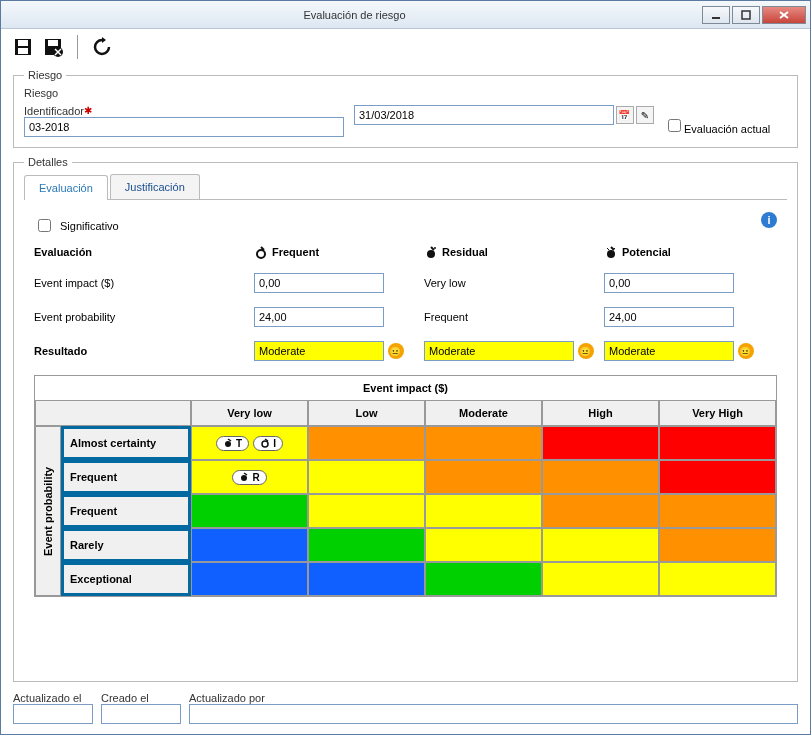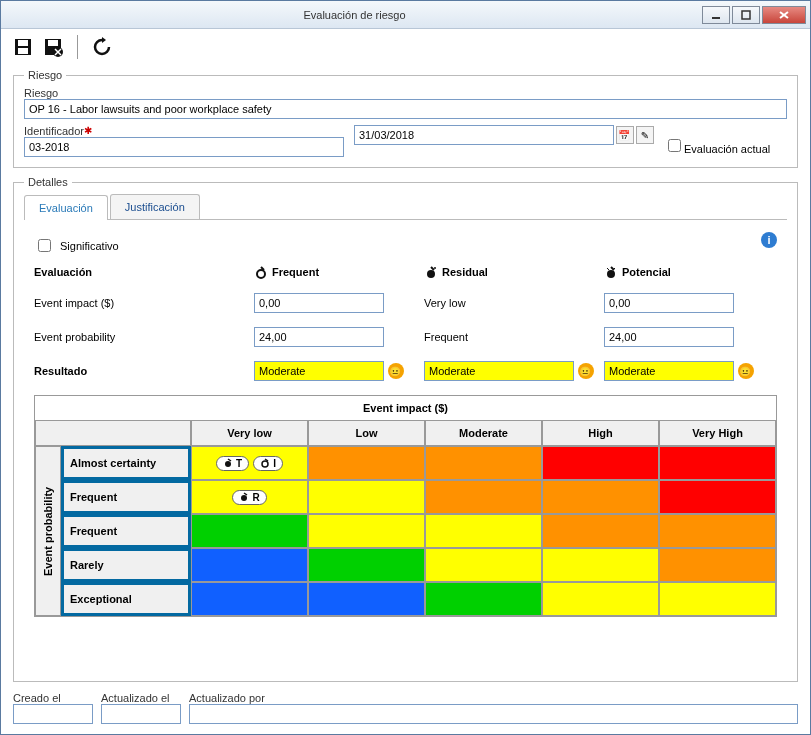--- a/index.html
+++ b/index.html
@@ -210,21 +210,20 @@
       <svg width="20" height="20" viewBox="0 0 20 20">
           <path d="M10 3 a7 7 0 1 0 7 7" fill="none" stroke="#111" stroke-width="2.5"></path>
           <polygon points="10,0 10,6 14,3" fill="#111"></polygon>
         </svg>
     </div>
   </div>
 
   <fieldset>
     <legend>Riesgo</legend>
     <div class="field-label">Riesgo</div>
-    <input class="input" value="OP 16 - Labor lawsuits and poor workplace safety" style="">
     <div class="riesgo-grid">
       <div>
         <div class="field-label"><span>Identificador</span><span class="req">✱</span></div>
         <input class="input" value="03-2018" style="">
       </div>
       <div>
         <div style="display:flex;align-items:center;">
           <input class="input" style="flex: 1 1 0%;" value="31/03/2018">
           <div class="calbtn">📅</div>
           <div class="calbtn">✎</div>
@@ -365,25 +364,25 @@
             <div class="hm-cell c-green"></div>
             <div class="hm-cell c-yellow"></div>
             <div class="hm-cell c-yellow"></div>
           </div>
       </div>
     </div>
   </fieldset>
 
   <div class="footer-row">
     <div class="footer-cell">
+      <div class="lbl">Actualizado el</div>
+      <div class="box"></div>
+    </div>
+    <div class="footer-cell">
       <div class="lbl">Creado el</div>
-      <div class="box"></div>
-    </div>
-    <div class="footer-cell">
-      <div class="lbl">Actualizado el</div>
       <div class="box"></div>
     </div>
     <div class="footer-cell">
       <div class="lbl">Actualizado por</div>
       <div class="box"></div>
     </div>
   </div>
 
 </div>
 

